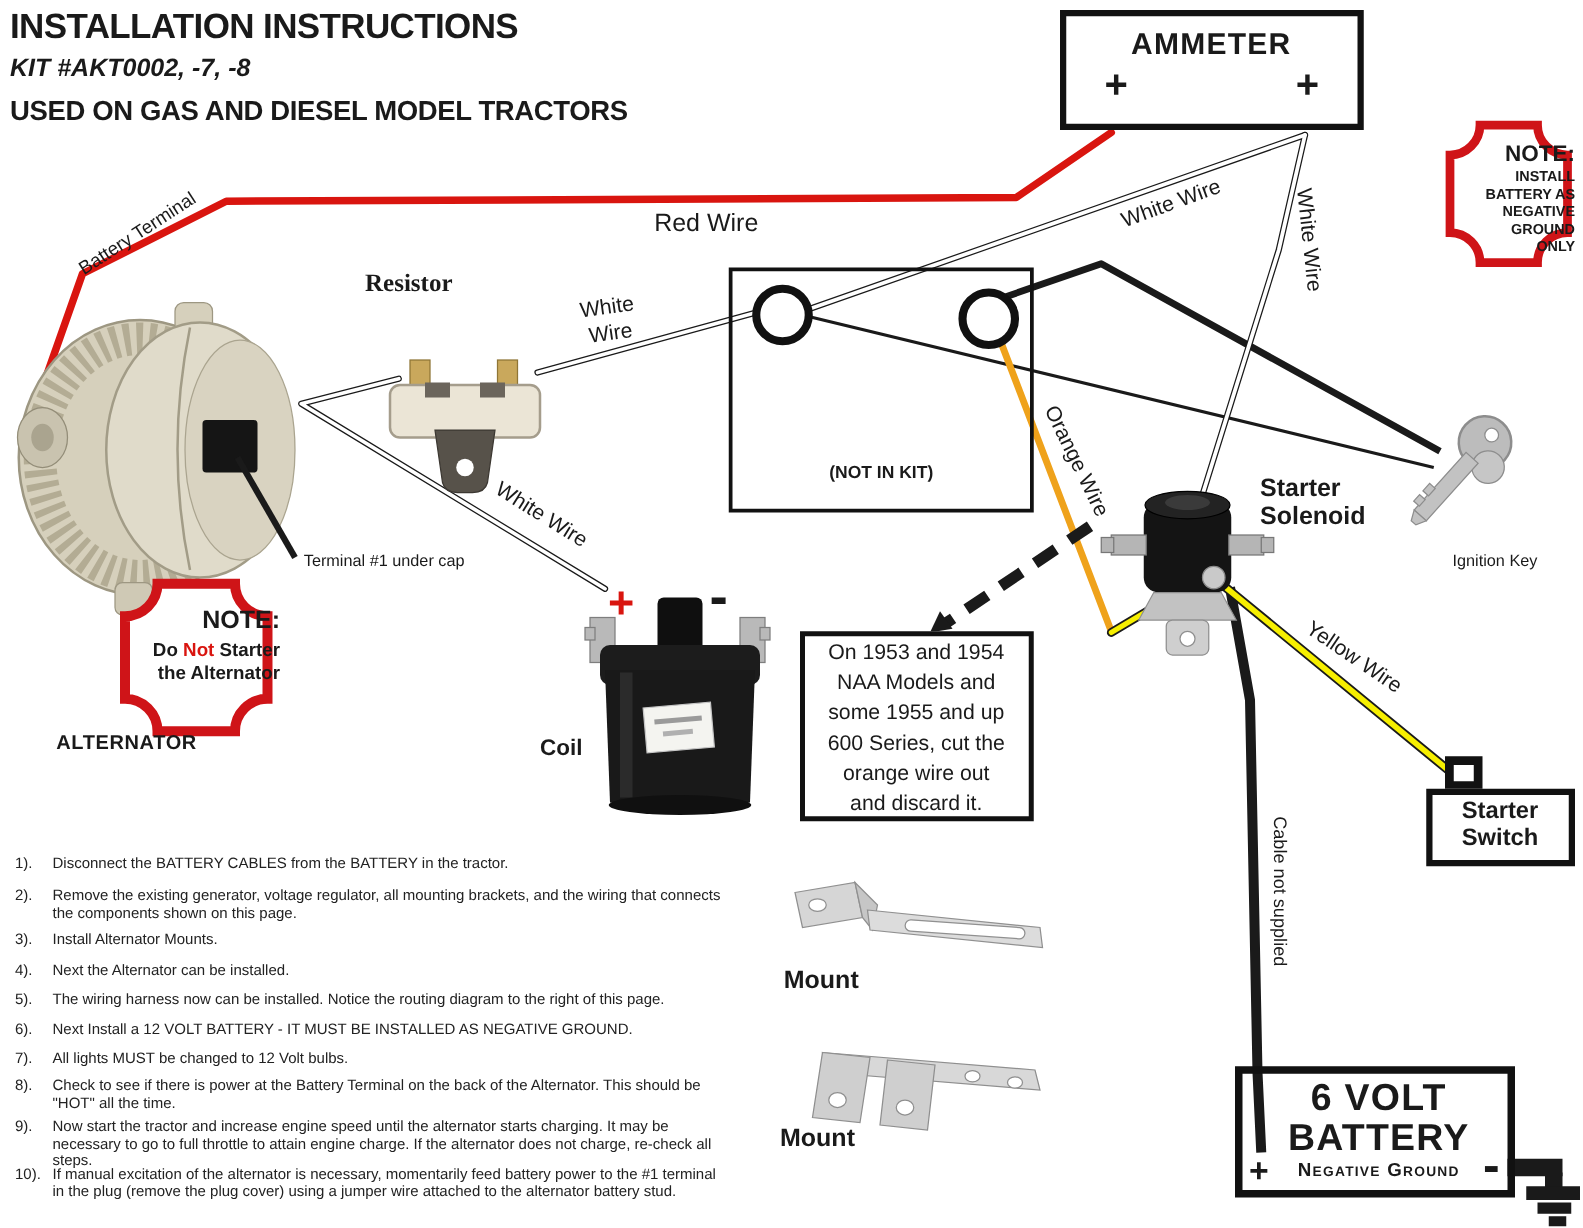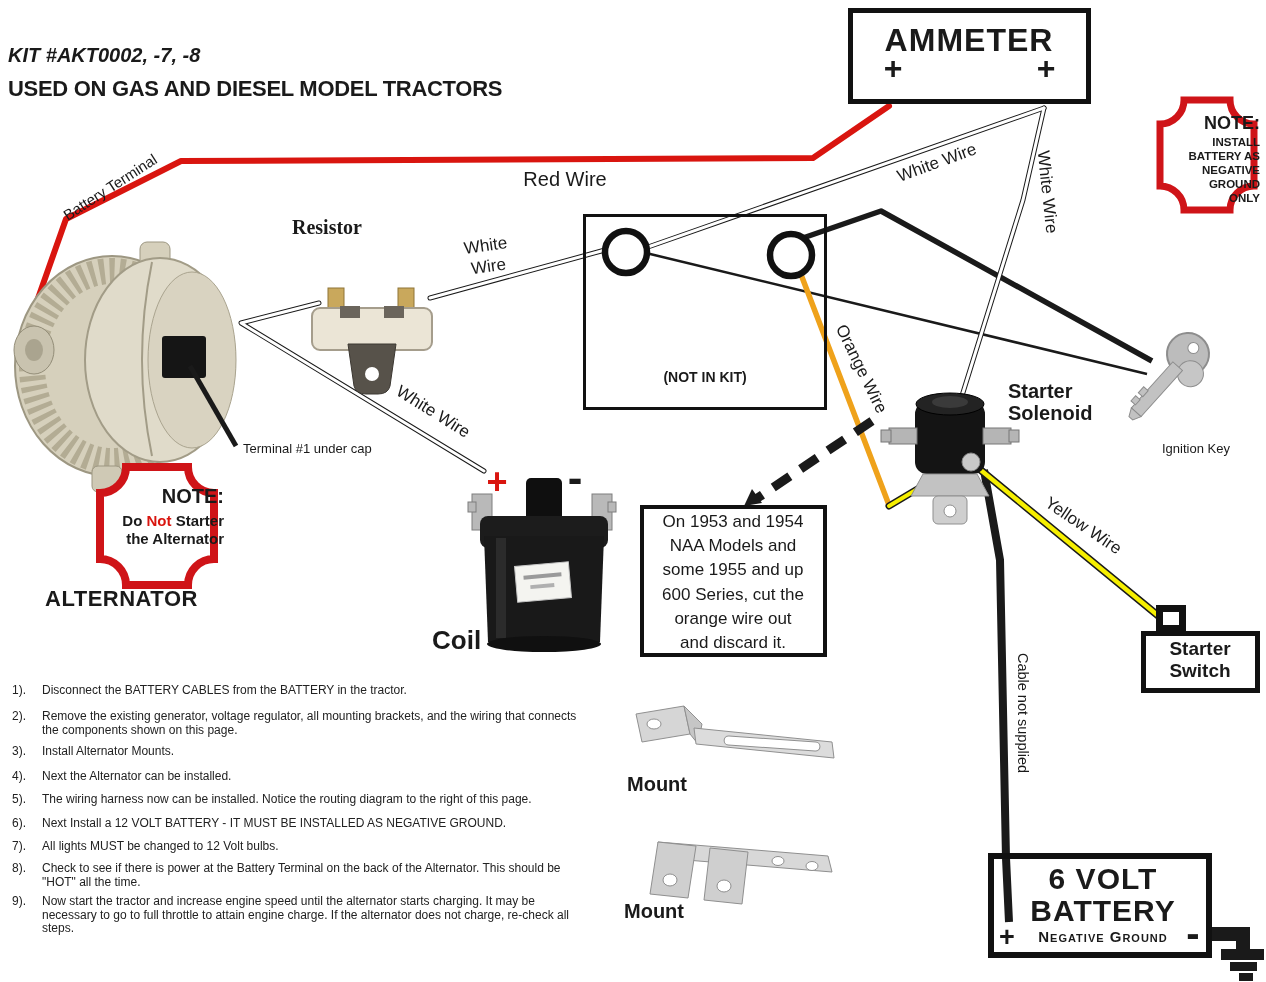--- a/index.html
+++ b/index.html
@@ -155,25 +155,26 @@
       <polygon points="10,22 180,36 184,52 14,38" fill="#d8d8d8" stroke="#8f8f8f"></polygon>
       <polygon points="10,22 48,26 40,78 2,74" fill="#cfcfcf" stroke="#8f8f8f"></polygon>
       <ellipse cx="22" cy="60" rx="7" ry="6" fill="#fff" stroke="#8f8f8f"></ellipse>
       <polygon points="62,28 100,32 94,84 56,80" fill="#cfcfcf" stroke="#8f8f8f"></polygon>
       <ellipse cx="76" cy="66" rx="7" ry="6" fill="#fff" stroke="#8f8f8f"></ellipse>
       <ellipse cx="130" cy="41" rx="6" ry="4.5" fill="#fff" stroke="#8f8f8f"></ellipse>
       <ellipse cx="164" cy="46" rx="6" ry="4.5" fill="#fff" stroke="#8f8f8f"></ellipse>
     </g>
   </svg>
 
+  <div class="lbl b" style="left:8px;top:5px;font-size:28px;letter-spacing:-0.5px;">INSTALLATION INSTRUCTIONS</div>
   <div class="lbl b" style="left:8px;top:44px;font-size:20px;font-style:italic;">KIT #AKT0002, -7, -8</div>
   <div class="lbl b" style="left:8px;top:76px;font-size:22px;letter-spacing:-0.3px;">USED ON GAS AND DIESEL MODEL TRACTORS</div>
 
   <div class="box" style="left:848px;top:8px;width:243px;height:96px;border-width:5px;background:#fff;"></div>
-  <div class="lbl b cx" style="left:969px;top:22px;font-size:32px;letter-spacing:1px;">AMMETER</div>
+  <div class="lbl b cx" style="left:969px;top:22px;font-size:24px;letter-spacing:1px;">AMMETER</div>
   <div class="lbl b ctr" style="left:893px;top:68px;font-size:32px;">+</div>
   <div class="lbl b ctr" style="left:1046px;top:68px;font-size:32px;">+</div>
 
   <div class="abs" style="left:1154px;top:94px;width:106px;height:122px;">
     <svg width="106" height="122" viewBox="0 0 106 122">
       <path d="M 30,6 H 76 A 24,24 0 0 0 100,30 V 92 A 24,24 0 0 0 76,116 H 30 A 24,24 0 0 0 6,92 V 30 A 24,24 0 0 0 30,6 Z" fill="#fff" stroke="#cf1418" stroke-width="7"></path>
     </svg>
     <div class="badge-txt b" style="top:19px;font-size:18px;">NOTE:</div>
     <div class="badge-txt b pre" style="top:41px;font-size:11.5px;line-height:14px;">INSTALL
 BATTERY AS
@@ -211,23 +212,23 @@
   <div class="lbl b cx pre" style="left:1200px;top:638px;font-size:19px;line-height:22px;text-align:center;">Starter
 Switch</div>
 
   <div class="box" style="left:988px;top:853px;width:224px;height:105px;border-width:6px;background:transparent;"></div>
   <div class="lbl b cx" style="left:1103px;top:862px;font-size:30px;letter-spacing:1px;">6 VOLT</div>
   <div class="lbl b cx" style="left:1103px;top:894px;font-size:30px;letter-spacing:1px;">BATTERY</div>
   <div class="lbl b cx" style="left:1103px;top:928px;font-size:15px;font-variant:small-caps;letter-spacing:1px;">Negative Ground</div>
   <div class="lbl b ctr" style="left:1007px;top:937px;font-size:27px;">+</div>
   <div class="lbl b ctr" style="left:1193px;top:933px;font-size:40px;">-</div>
 
-  <div class="lbl b" style="left:45px;top:586px;font-size:22px;letter-spacing:0.5px;">ALTERNATOR</div>
+  <div class="lbl b" style="left:45px;top:586px;font-size:16px;letter-spacing:0.5px;">ALTERNATOR</div>
   <div class="lbl b" style="left:292px;top:216px;font-size:20px;font-family:Liberation Serif, serif;">Resistor</div>
-  <div class="lbl b" style="left:432px;top:588px;font-size:26px;margin-top:37px;">Coil</div>
+  <div class="lbl b" style="left:432px;top:588px;font-size:18px;">Coil</div>
   <div class="lbl b ctr red" style="left:497px;top:482px;font-size:36px;">+</div>
   <div class="lbl b ctr" style="left:575px;top:478px;font-size:44px;">-</div>
   <div class="lbl b pre" style="left:1008px;top:380px;font-size:20px;line-height:22px;">Starter
 Solenoid</div>
   <div class="lbl" style="left:1162px;top:441px;font-size:13px;">Ignition Key</div>
   <div class="lbl b" style="left:627px;top:773px;font-size:20px;">Mount</div>
   <div class="lbl b" style="left:624px;top:900px;font-size:20px;">Mount</div>
   <div class="lbl" style="left:243px;top:441px;font-size:13px;">Terminal #1 under cap</div>
 
   <div class="lbl" style="left:110px;top:187px;font-size:15px;transform:translate(-50%,-50%) rotate(-33deg);">Battery Terminal</div>
@@ -270,14 +271,18 @@
     <span class="t">All lights MUST be changed to 12 Volt bulbs.</span>
   </div>
   <div class="instr" style="top:862px;">
     <span class="n">8).</span>
     <span class="t">Check to see if there is power at the Battery Terminal on the back of the Alternator. This should be "HOT" all the time.</span>
   </div>
   <div class="instr" style="top:895px;">
     <span class="n">9).</span>
     <span class="t">Now start the tractor and increase engine speed until the alternator starts charging. It may be necessary to go to full throttle to attain engine charge. If the alternator does not charge, re-check all steps.</span>
   </div>
+  <div class="instr" style="top:933px;">
+    <span class="n">10).</span>
+    <span class="t">If manual excitation of the alternator is necessary, momentarily feed battery power to the #1 terminal in the plug (remove the plug cover) using a jumper wire attached to the alternator battery stud.</span>
+  </div>
 
 </div>
 
 </body></html>

